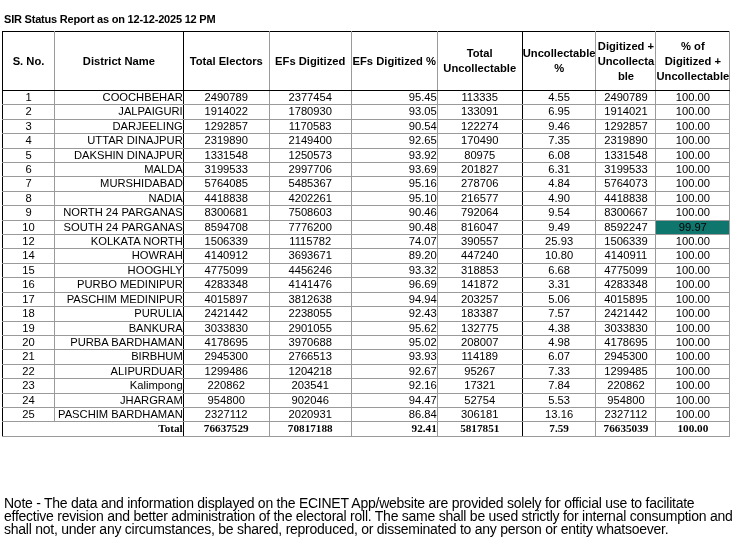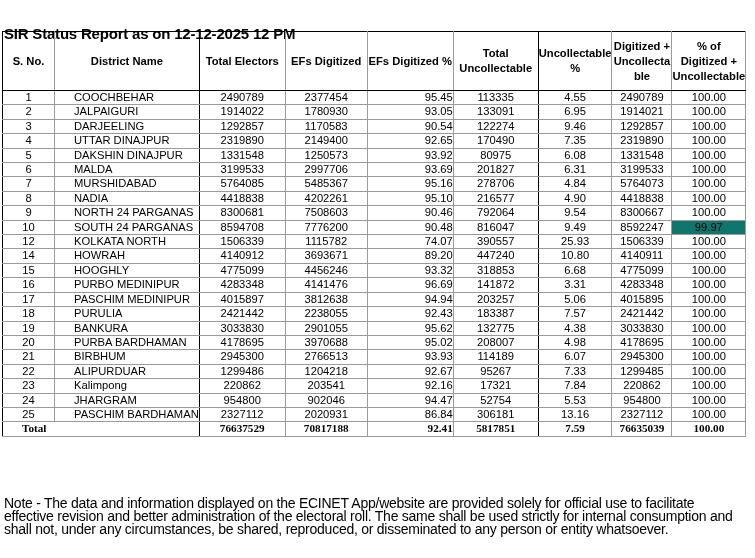--- a/index.html
+++ b/index.html
@@ -1,22 +1,22 @@
 <!DOCTYPE html>
 <html><head>
 <meta charset="utf-8">
 <style>
   html, body { margin: 0; padding: 0; background: #ffffff; }
   body { width: 755px; height: 558px; position: relative; overflow: hidden; font-family: "Liberation Sans", "DejaVu Sans", sans-serif; color: #000; }
-  .title { position: absolute; left: 4px; top: 25px; font-size: 15px; font-weight: bold; letter-spacing: -0.2px; white-space: nowrap; }
+  .title { position: absolute; left: 4px; top: 13px; font-size: 11px; font-weight: bold; letter-spacing: -0.2px; white-space: nowrap; }
   table.report { position: absolute; left: 2px; top: 31px; border-collapse: collapse; table-layout: fixed; font-size: 11.2px; }
   table.report th, table.report td { border: 1px solid #9a9a9a; padding: 0; overflow: hidden; white-space: nowrap; }
   table.report th { font-weight: bold; text-align: center; vertical-align: middle; height: 58px; line-height: 15px; white-space: normal; font-size: 11.2px; }
   table.report td { height: 13.4px; line-height: 13.4px; text-align: center; }
-  table.report td.name { text-align: left; padding-left: 19px; }
+  table.report td.name { text-align: right; padding-left: 3px; }
   table.report td.num { text-align: center; }
   table.report td.left-num { text-align: right; padding-left: 3px; }
   .thick-l { border-left: 1.5px solid #000 !important; }
   .thick-r { border-right: 1.5px solid #000 !important; }
   .thick-b { border-bottom: 1.5px solid #000 !important; }
   .thick-t { border-top: 1.5px solid #000 !important; }
   tr.total td { font-weight: bold; font-family: Liberation Serif, serif; }
   td.highlight { background: #0f766e; }
   .note { position: absolute; left: 4px; top: 497px; width: 735px; font-size: 14px; line-height: 13.2px; font-family: "Liberation Sans", sans-serif; letter-spacing: -0.25px; }
 </style>

